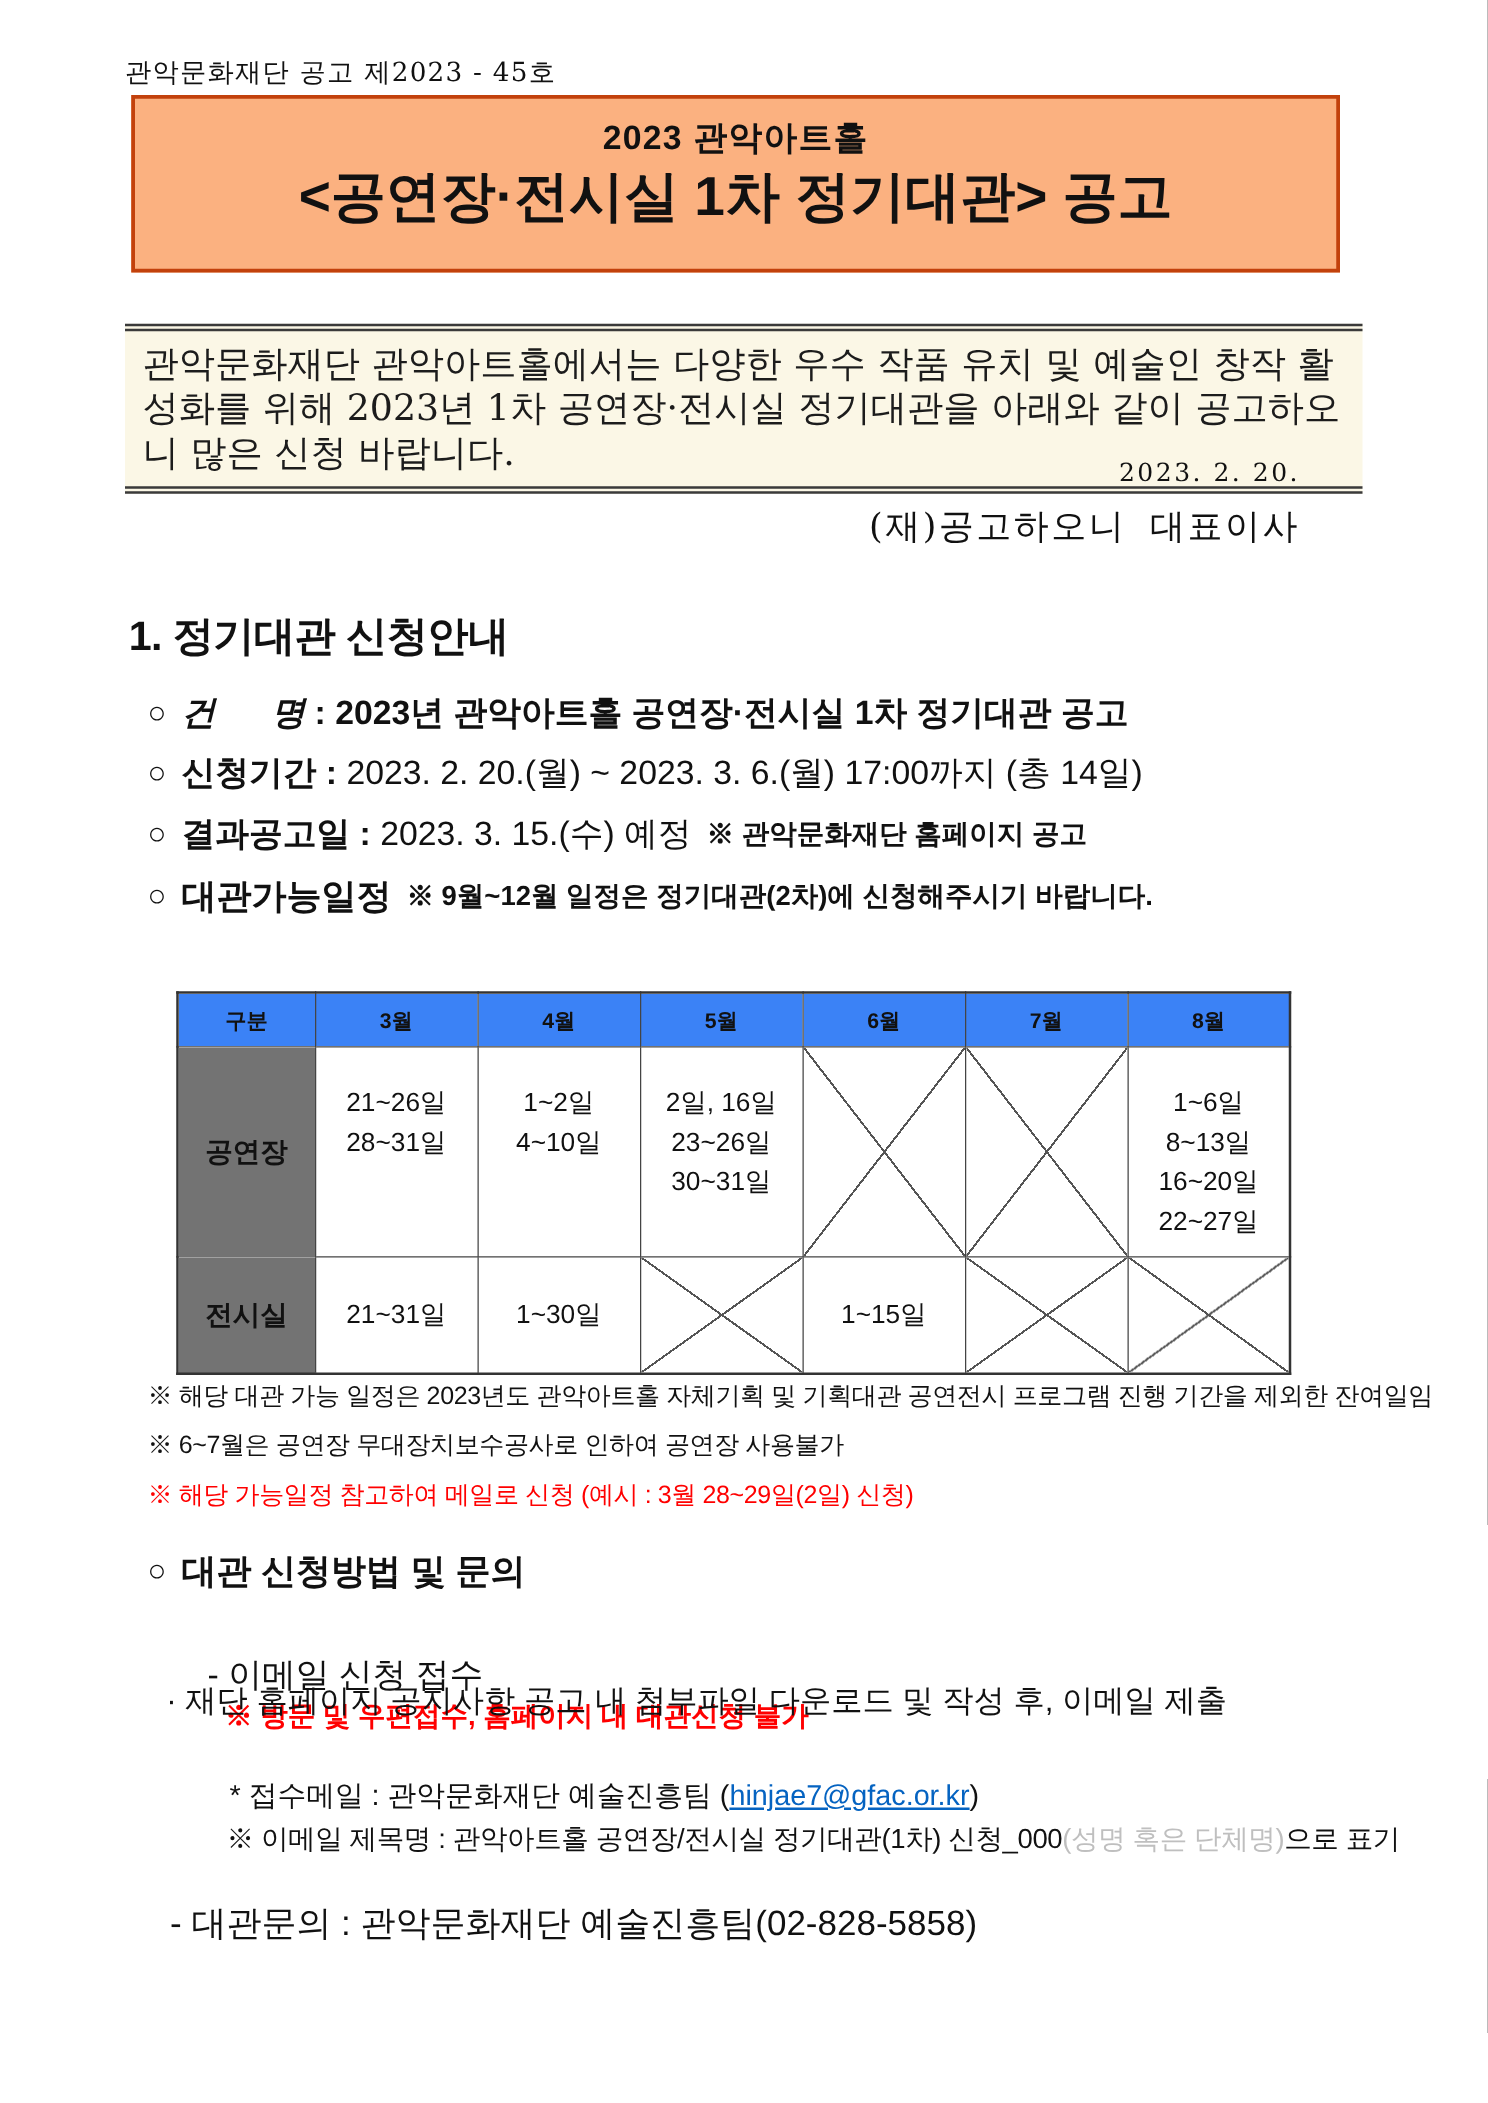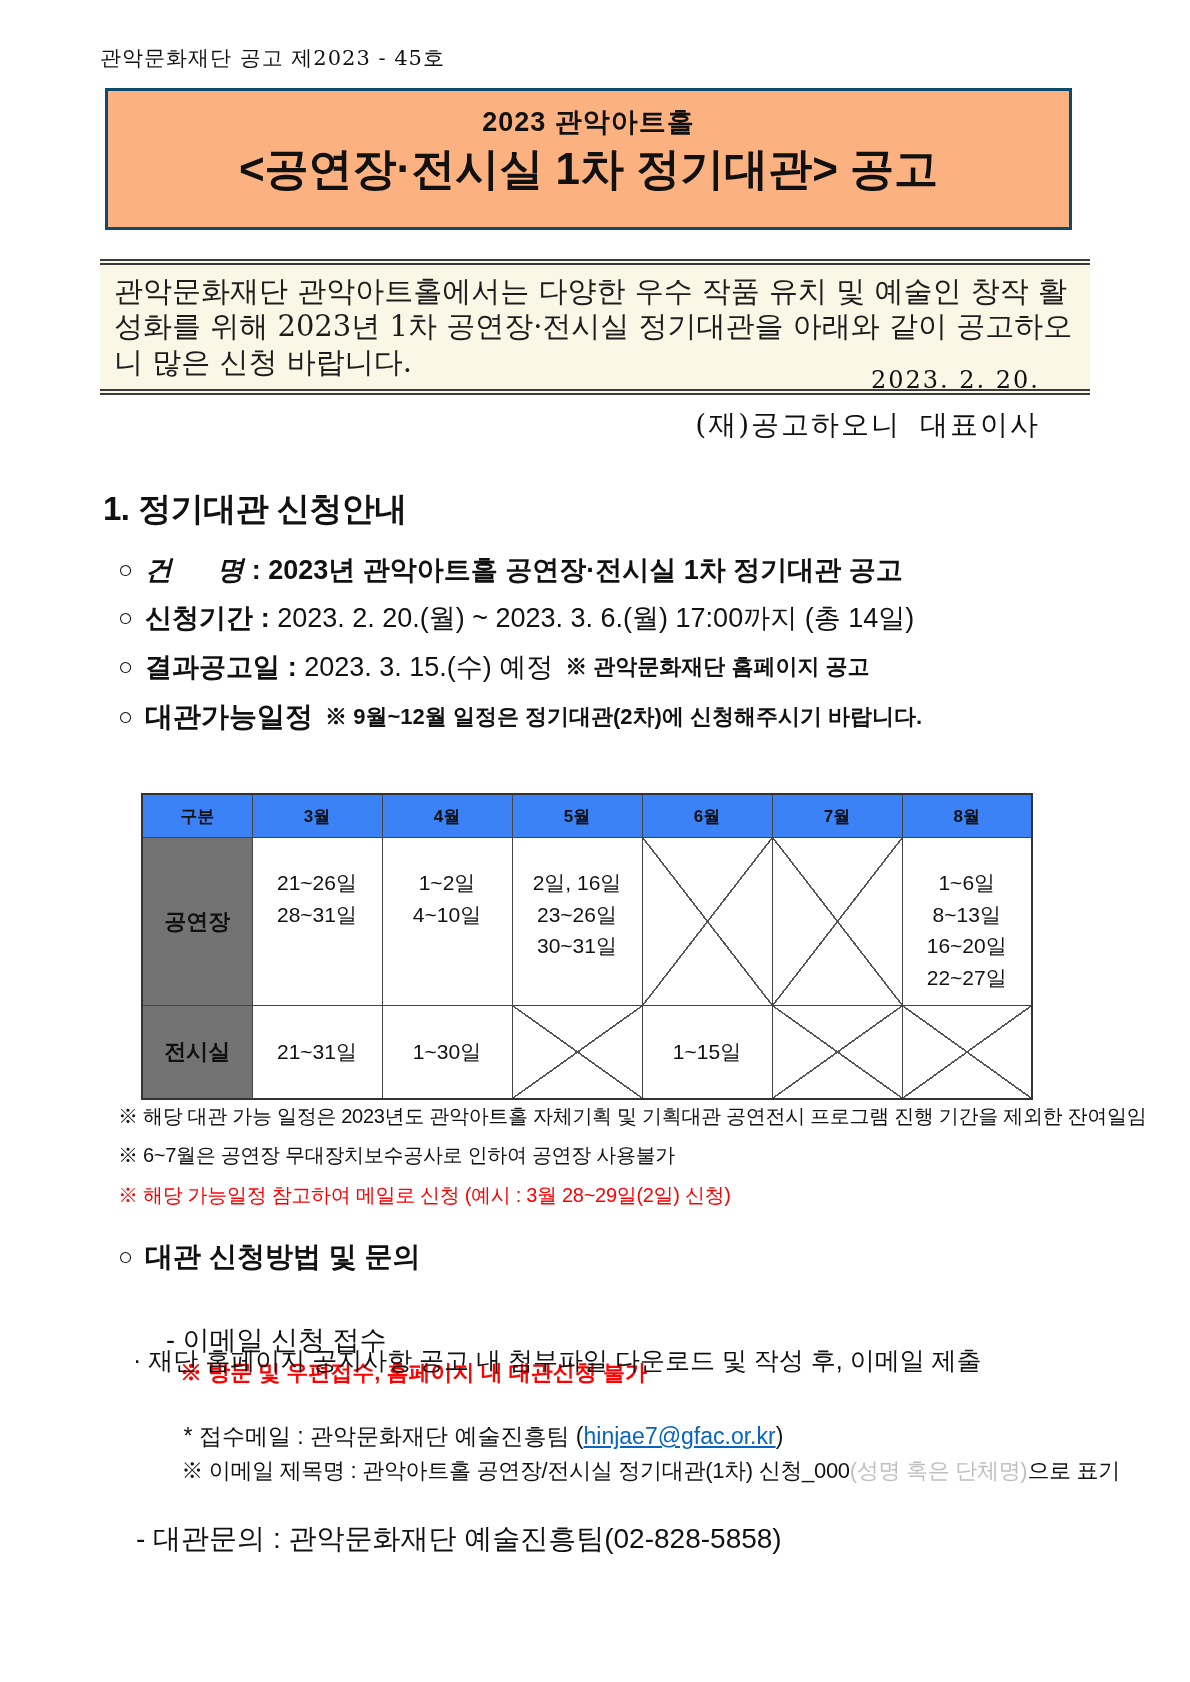--- a/index.html
+++ b/index.html
@@ -7,34 +7,34 @@
     position:relative; width:1190px; height:1682px; margin:0 auto;
     background:#ffffff; overflow:hidden;
     font-family:"Liberation Sans", sans-serif; color:#111;
   }
   .serif{font-family:"DejaVu Serif", serif;}
   .prewrap{white-space:pre-wrap;font-style:italic;}
 
   .docnum{position:absolute; left:100px; top:44px; font-size:21px; letter-spacing:1px;}
 
   .titlebox{
-    position:absolute; left:105px; top:88px; width:961px; height:136px;
-    background:#FBB180; border:3px solid #0c4a6e; text-align:center;
+    position:absolute; left:105px; top:76px; width:961px; height:136px;
+    background:#FBB180; border:3px solid #c2410c; text-align:center;
   }
   .subtitle{margin-top:13px; font-size:27px; font-weight:bold; letter-spacing:1px;}
   .maintitle{font-size:44px; font-weight:800; letter-spacing:0px;}
 
   .intro{
     position:absolute; left:100px; top:259px; width:962px;
     background:#FBF7E6; border-top:6px double #3a3a3a; border-bottom:6px double #3a3a3a;
     padding:9px 14px; font-size:29px; line-height:1.22; color:#1c1c1c;
   }
 
   .datesig{position:absolute; left:100px; top:366px; width:940px; text-align:right;}
-  .dateline{font-size:24px; letter-spacing:2px;}
+  .dateline{font-size:20px; letter-spacing:2px;}
   .signer{margin-top:12px; font-size:28px; letter-spacing:2px; word-spacing:8px;}
 
   .h1{position:absolute; left:103px; top:487px; font-size:33px; font-weight:bold; letter-spacing:-0.5px;}
 
   .bullet-line{position:absolute; left:118px; font-size:27px; display:flex; align-items:baseline; white-space:pre-wrap;}
   .bullet{font-size:25px; margin-right:12px; position:relative; top:-1px;}
   .blabel{font-weight:bold;}
   .bvalue{font-weight:normal;}
   .bold{font-weight:bold;}
   .bnote{font-size:22px; font-weight:bold; margin-left:12px; position:relative; top:-2px;}

